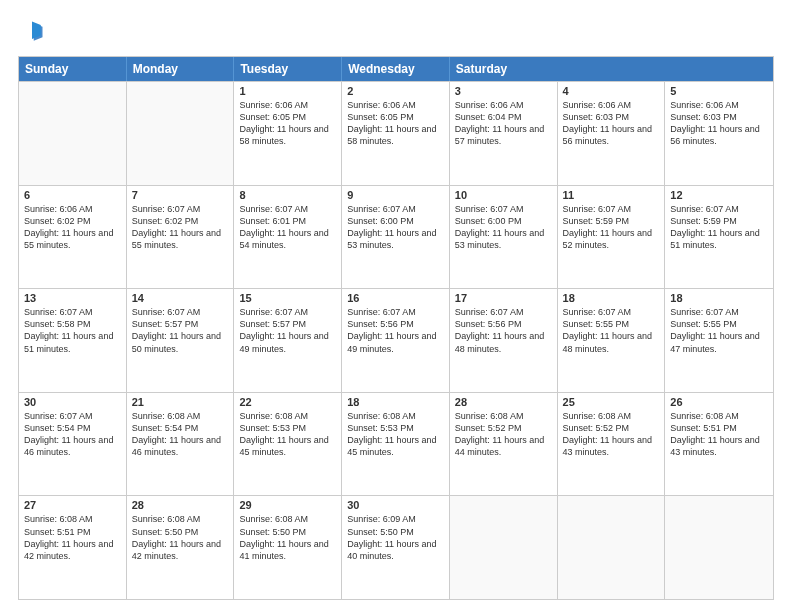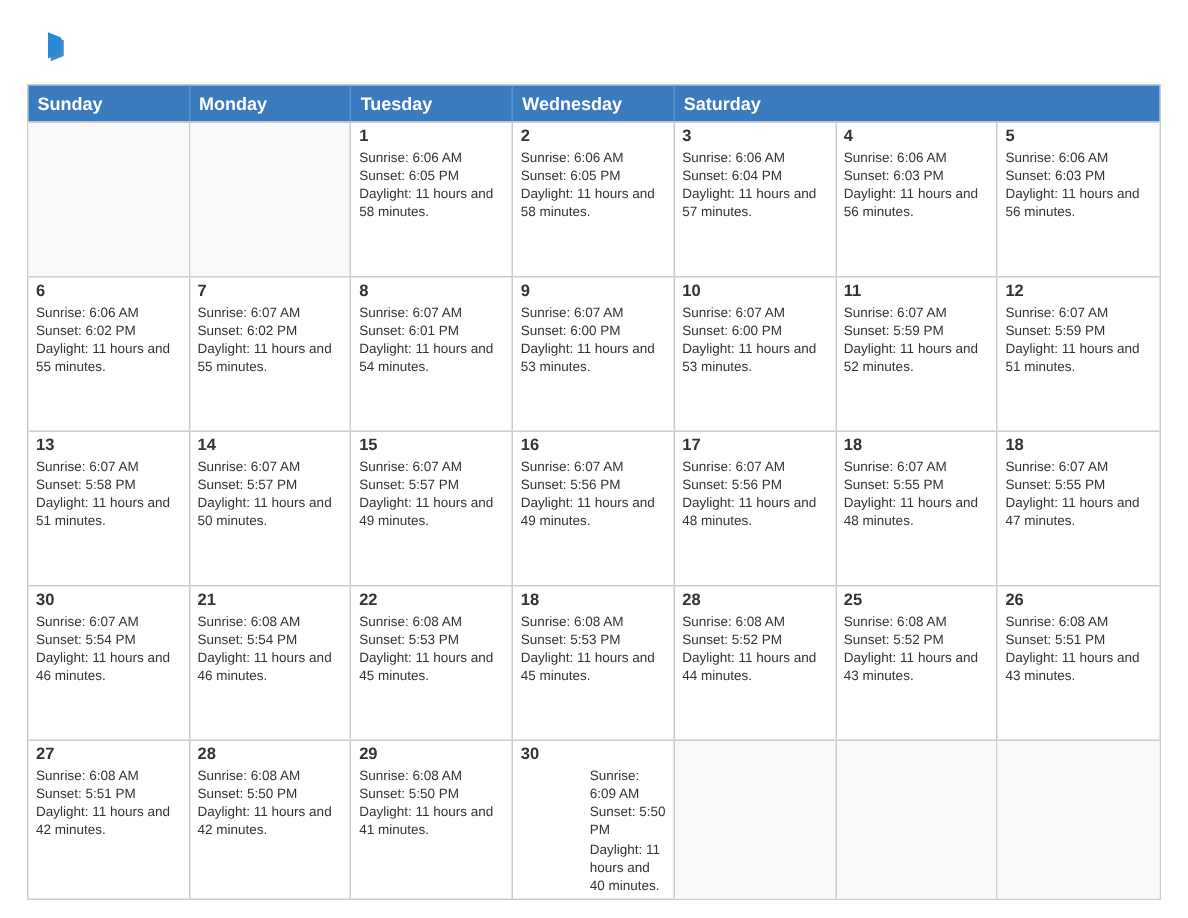--- a/index.html
+++ b/index.html
@@ -321,21 +321,21 @@
 Daylight: 11 hours and 42 minutes.</div>
           </div>
           <div class="cal-cell">
             <div class="day-num">29</div>
             <div class="cell-text" style="white-space: pre-line;">Sunrise: 6:08 AM
 Sunset: 5:50 PM
 Daylight: 11 hours and 41 minutes.</div>
           </div>
           <div class="cal-cell">
             <div class="day-num">30</div>
-            <div class="cell-text" style="white-space: pre-line; margin-left: 46px;">Sunrise: 6:09 AM
+            <div class="cell-text" style="white-space: pre-line;">Sunrise: 6:09 AM
 Sunset: 5:50 PM
 Daylight: 11 hours and 40 minutes.</div>
           </div>
           <div class="cal-cell empty"></div>
           <div class="cal-cell empty"></div>
           <div class="cal-cell empty"></div>
         </div>
       </div>
   </div>
 </div>

